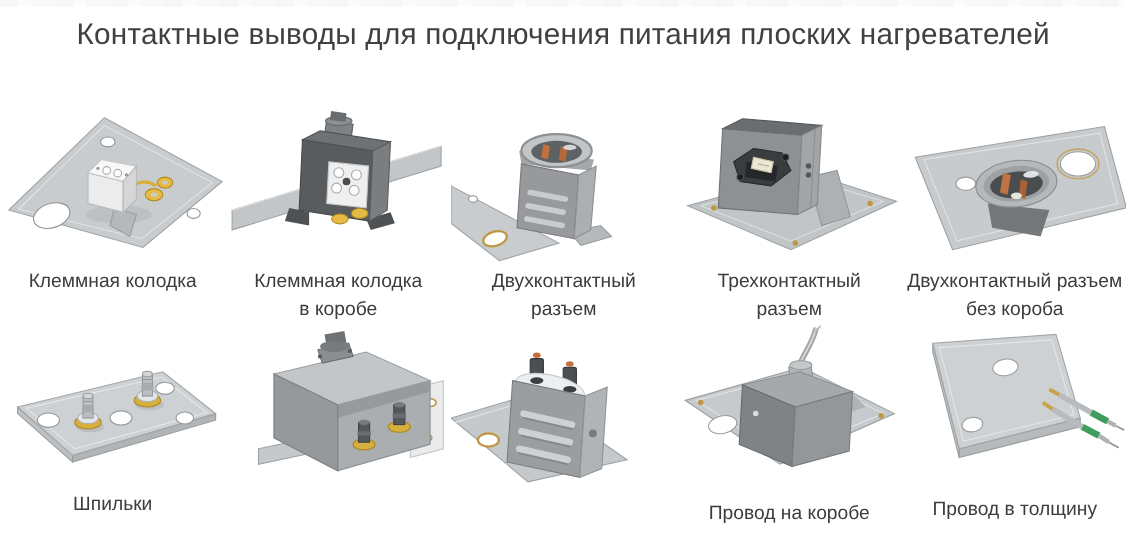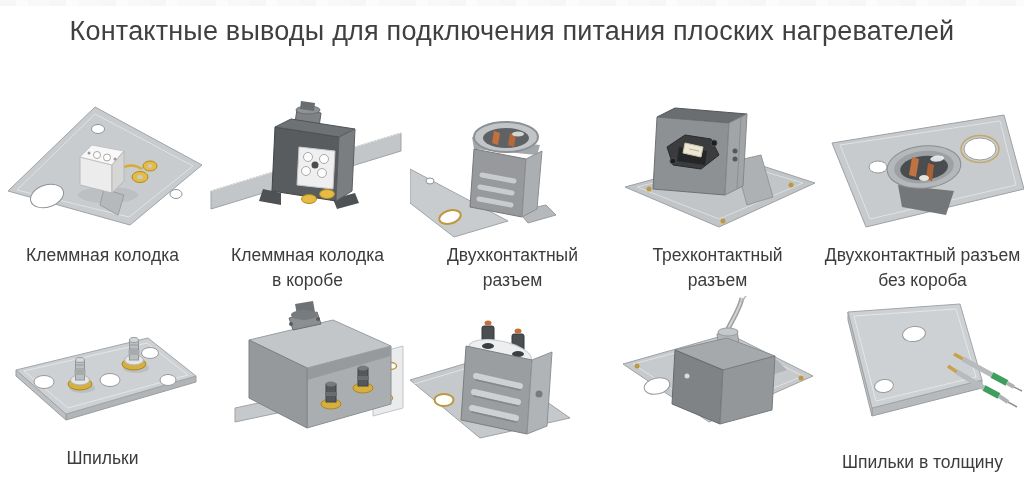--- a/index.html
+++ b/index.html
@@ -304,20 +304,21 @@
         <path d="M110,40 C114,28 124,16 127,2" stroke="#d4d6d7" stroke-width="1.8" fill="none"></path>
         <line x1="126" y1="6" x2="131" y2="0" stroke="#b5b8ba" stroke-width="1.5"></line>
         <polygon points="102,38 122,34 124,48 104,52" fill="#b2b5b7" stroke="#8f9294"></polygon>
         <ellipse cx="113" cy="36" rx="10" ry="4" fill="#c6c9cb" stroke="#9a9e9f"></ellipse>
         <polygon points="60,54 112,42 160,60 108,74" fill="#a6a9ab" stroke="#8a8e90"></polygon>
         <polygon points="60,54 108,74 105,128 57,108" fill="#808386" stroke="#676a6d"></polygon>
         <polygon points="108,74 160,60 157,114 105,128" fill="#94979a" stroke="#7a7d80"></polygon>
         <circle cx="72" cy="80" r="2.5" fill="#d9dbdc"></circle>
       </svg>
     </div>
+    <figcaption class="caption cap-lower">Провод на коробе</figcaption>
   </figure>
 
   <figure class="cell row2">
     <div class="imgbox">
       <svg width="205" height="146" viewBox="0 0 205 146">
         <polygon points="52,112 162,84 162,92 52,120" fill="#b7babc" stroke="#9a9e9f"></polygon>
         <polygon points="28,16 28,24 52,120 52,112" fill="#c2c5c7" stroke="#9a9e9f"></polygon>
         <polygon points="28,16 140,8 162,84 52,112" fill="#ced1d3" stroke="#a2a6a8"></polygon>
         <polygon points="34,20 136,13 156,81 56,105" fill="none" stroke="#e4e6e7"></polygon>
         <ellipse cx="94" cy="38" rx="11.5" ry="7.5" fill="#ffffff" stroke="#9a9e9f" transform="rotate(-8 94 38)"></ellipse>
@@ -331,16 +332,16 @@
         </g>
         <g>
           <line x1="128" y1="70" x2="137" y2="76" stroke="#c8a24a" stroke-width="3.5"></line>
           <line x1="137" y1="76" x2="164" y2="92" stroke="#b8bbbd" stroke-width="5"></line>
           <line x1="164" y1="92" x2="179" y2="100" stroke="#3f9e5f" stroke-width="6"></line>
           <line x1="179" y1="100" x2="188" y2="106" stroke="#b0b3b5" stroke-width="4"></line>
           <line x1="188" y1="106" x2="197" y2="111" stroke="#8f9395" stroke-width="1.5"></line>
         </g>
       </svg>
     </div>
-    <figcaption class="caption cap-lower2">Шпильки в толщину</figcaption>
+    <figcaption class="caption cap-lower2">Провод в толщину</figcaption>
   </figure>
 
 </div>
 
 </body></html>

